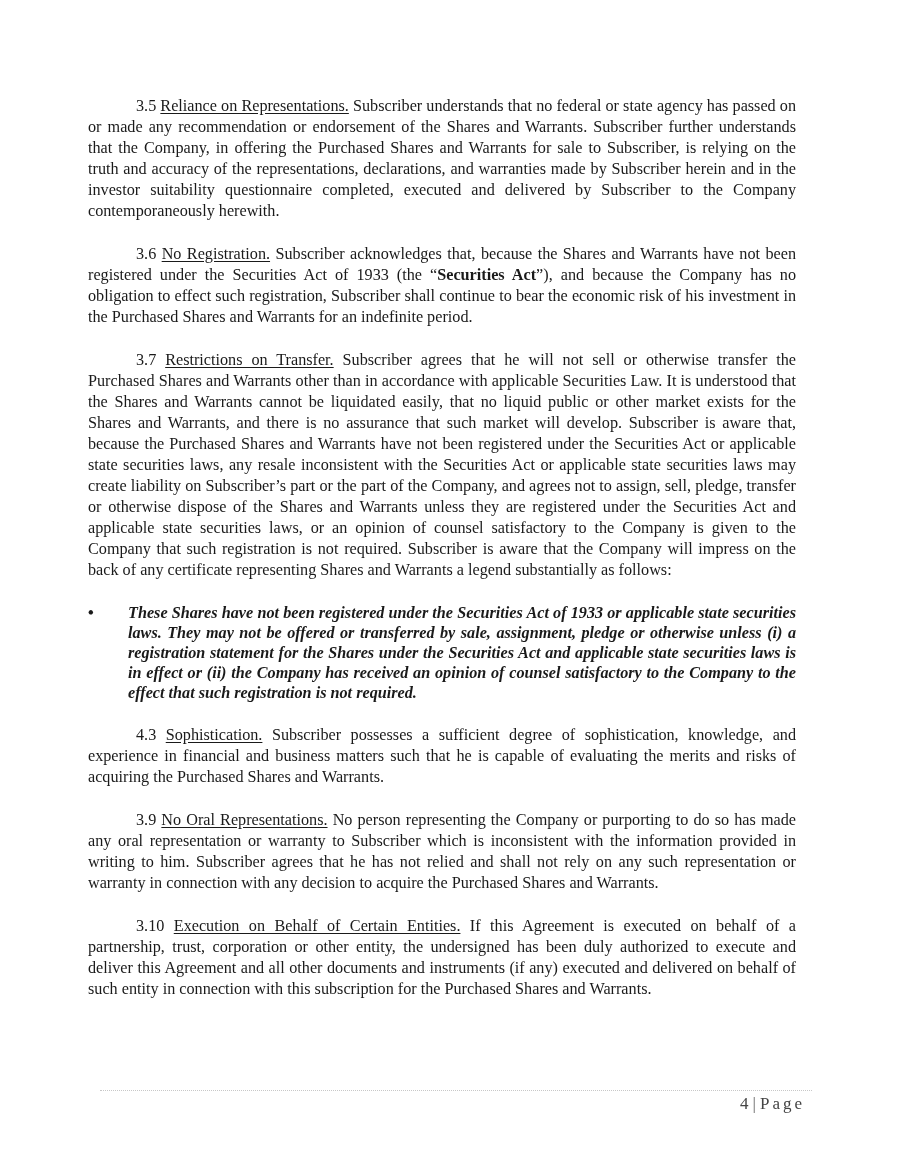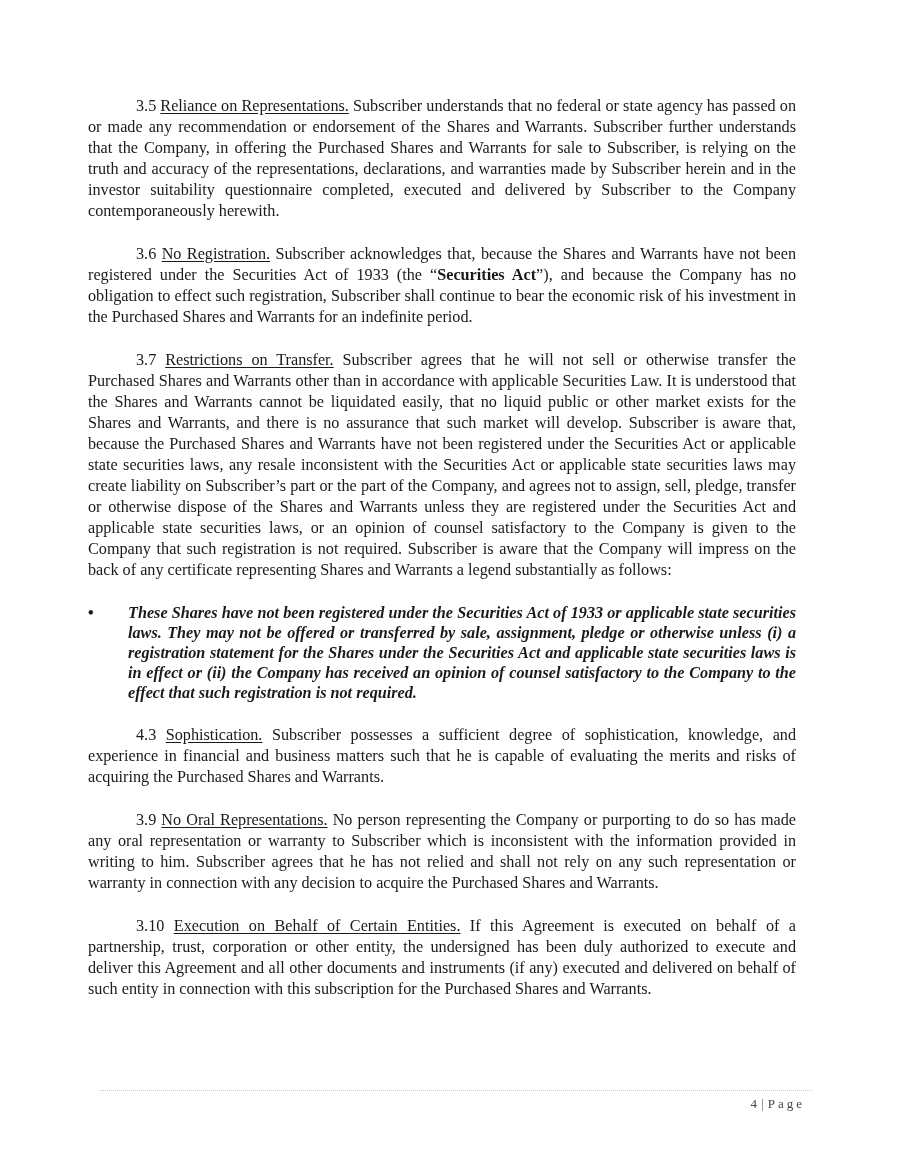--- a/index.html
+++ b/index.html
@@ -60,21 +60,21 @@
       top: 1090px;
       width: 712px;
       height: 0;
       border-top: 1px dotted #c8c8c8;
     }
     .footer-page {
       position: absolute;
       right: 95px;
       top: 1093px;
       font-family: "Liberation Serif", "DejaVu Serif", serif;
-      font-size: 13px;
+      font-size: 17px;
       color: #444;
       letter-spacing: 3px;
     }
     .footer-page .sep {
       color: #666;
       margin: 0 1px;
     }
   </style>
 </head>
 <body>

